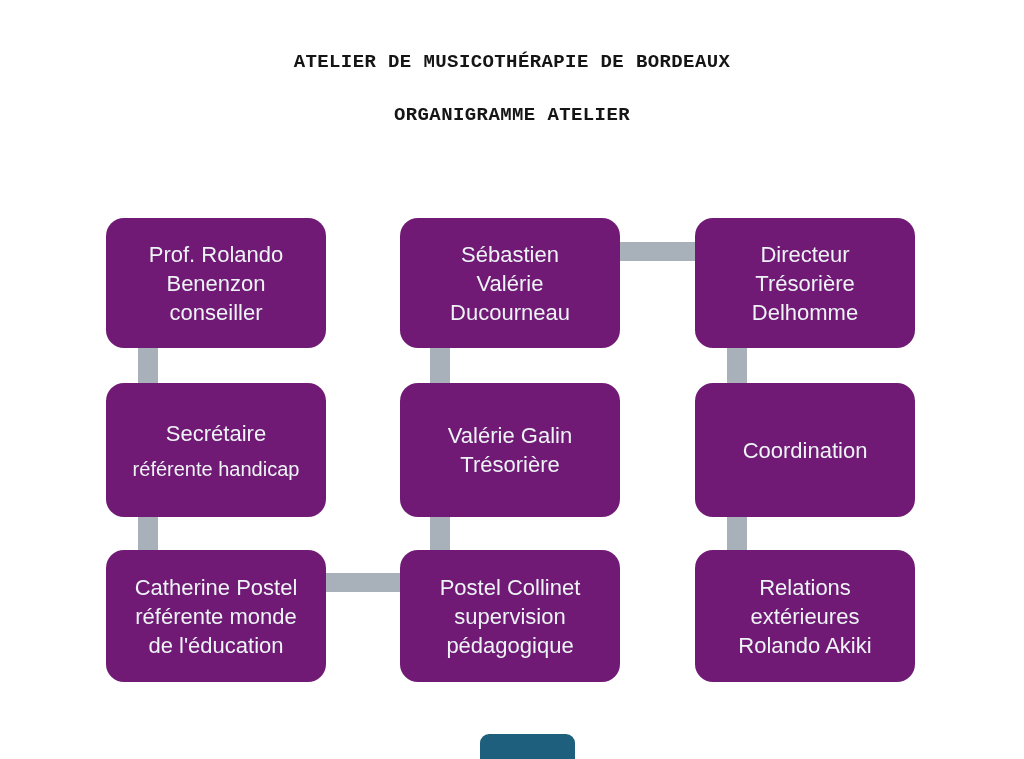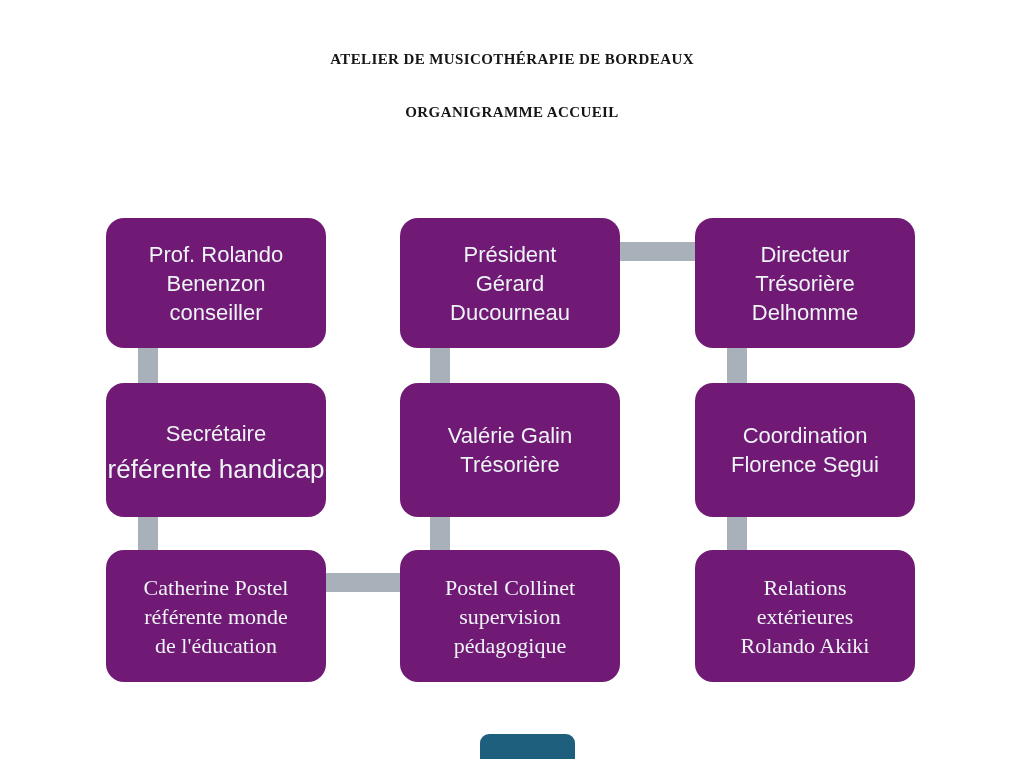--- a/index.html
+++ b/index.html
@@ -6,23 +6,23 @@
   #page{
     position:relative;
     width:1024px;height:759px;
     background:#ffffff;
     overflow:hidden;
     font-family:"Liberation Sans","DejaVu Sans",sans-serif;
   }
   .doc-title{
     position:absolute;left:0;width:100%;
     text-align:center;
-    font-family:Liberation Serif, serif;
+    font-family:Liberation Mono, monospace;
     font-weight:bold;
-    font-size:15px;
+    font-size:19px;
     letter-spacing:0.4px;
     color:#151515;
   }
   #title{top:51px;}
   #subtitle{top:104px;}
 
   .node{
     position:absolute;
     width:220px;
     background:#701a75;
@@ -30,31 +30,31 @@
     display:flex;
     flex-direction:column;
     justify-content:center;
     align-items:center;
     z-index:2;
     text-align:center;
   }
   .colL{left:106px;} .colM{left:400px;} .colR{left:695px;justify-content:center;}
   .row1{top:218px;height:130px;}
   .row2{top:383px;height:134px;}
-  .row3{top:550px;height:132px;font-family:Liberation Serif, serif;}
+  .row3{top:550px;height:132px;}
 
   .line{
     color:#EEF3F6;
     font-size:22px;
     line-height:29px;
     white-space:nowrap;
   }
   .line:empty{display:none;}
   .line-sub{
-    font-size:26px;
+    font-size:20px;
     line-height:24px;
     margin-top:9px;
   }
 
   .vconn{
     position:absolute;
     width:20px;
     background:#A8B1B9;
     z-index:1;
   }
@@ -79,59 +79,58 @@
     border-radius:9px 9px 0 0;
     z-index:2;
   }
 </style>
 </head>
 <body>
 
 <div id="page">
 
   <div id="title" class="doc-title">ATELIER DE MUSICOTHÉRAPIE DE BORDEAUX</div>
-  <div id="subtitle" class="doc-title">ORGANIGRAMME ACCUEIL</div>
+  <div id="subtitle" class="doc-title">ORGANIGRAMME ATELIER</div>
 
   <div class="vconn vc-l vc-12"></div>
   <div class="vconn vc-l vc-23"></div>
   <div class="vconn vc-m vc-12"></div>
   <div class="vconn vc-m vc-23"></div>
   <div class="vconn vc-r vc-12"></div>
   <div class="vconn vc-r vc-23"></div>
   <div class="hconn hc-top"></div>
   <div class="hconn hc-bottom"></div>
 
   <div class="node colL row1">
     <div class="line">Prof. Rolando</div>
     <div class="line">Benenzon</div>
     <div class="line">conseiller</div>
   </div>
   <div class="node colM row1">
-    <div class="line">Président</div>
-    <div class="line">Gérard</div>
+    <div class="line">Sébastien</div>
+    <div class="line">Valérie</div>
     <div class="line">Ducourneau</div>
   </div>
   <div class="node colR row1">
     <div class="line">Directeur</div>
     <div class="line">Trésorière</div>
     <div class="line">Delhomme</div>
   </div>
 
   <div class="node colL row2">
     <div class="line">Secrétaire</div>
     <div class="line line-sub">référente handicap</div>
   </div>
   <div class="node colM row2">
     <div class="line">Valérie Galin</div>
     <div class="line">Trésorière</div>
 
   </div>
   <div class="node colR row2">
     <div class="line">Coordination</div>
-    <div class="line">Florence Segui</div>
 
   </div>
 
   <div class="node colL row3">
     <div class="line">Catherine Postel</div>
     <div class="line">référente monde</div>
     <div class="line">de l'éducation</div>
   </div>
   <div class="node colM row3">
     <div class="line">Postel Collinet</div>

